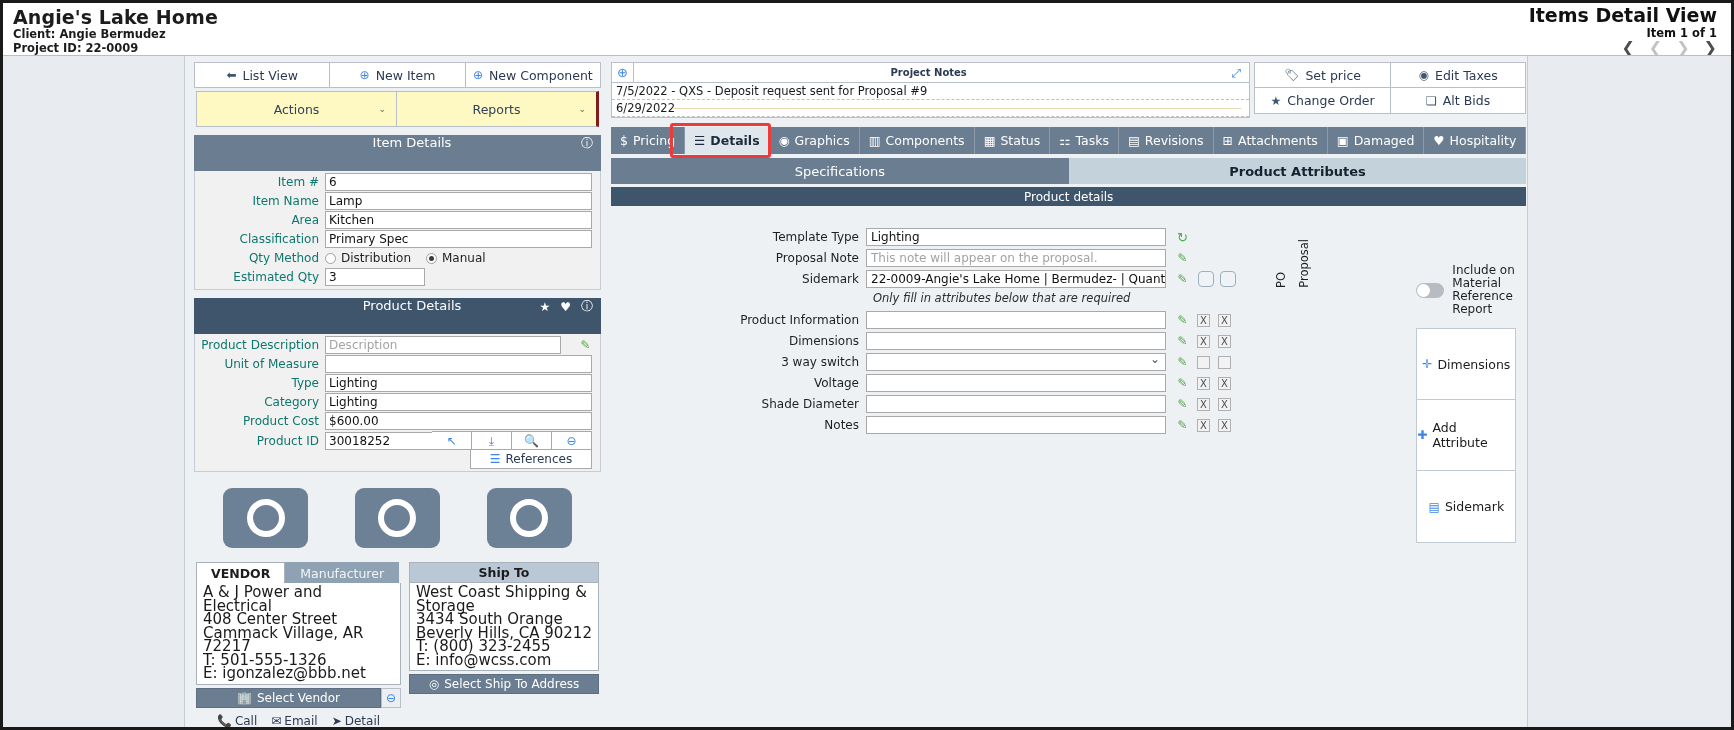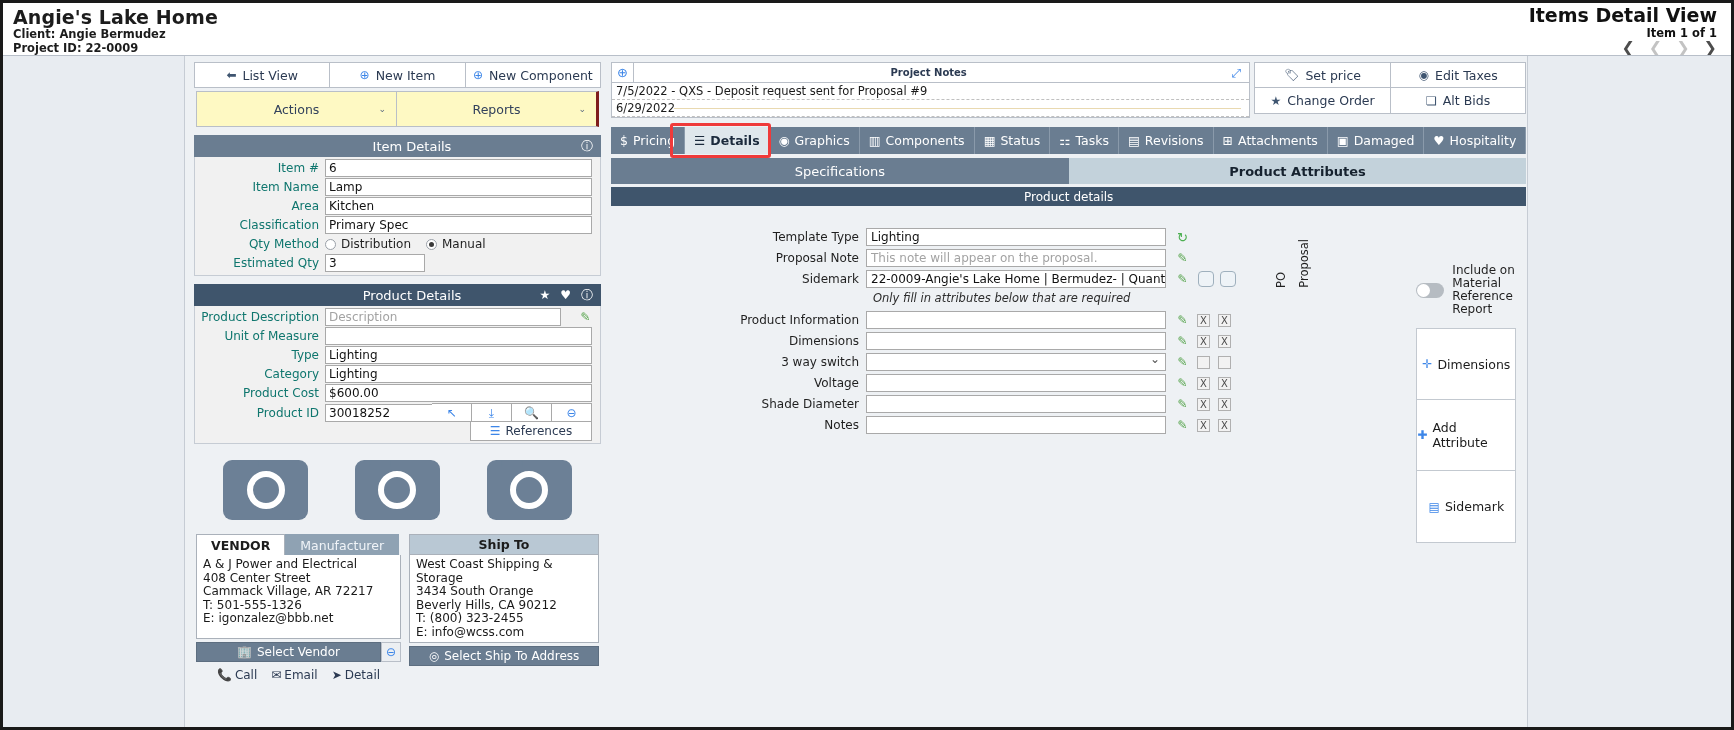--- a/index.html
+++ b/index.html
@@ -80,21 +80,21 @@
     flex: 1; height: 36px; background: #fef9c3; border: 1px solid #b9bfc8;
     border-right: none;
     display: flex; align-items: center; justify-content: center;
     font-size: 12.5px; color: #32415c; position: relative; cursor: pointer;
   }
   .dd:last-child { border-right: 3px solid #7f1d1d; }
   .dd .caret { position: absolute; right: 10px; font-size: 9px; color: #5d6b80; }
 
   .panel-head {
     background: #6a7d91; color: #fff; font-size: 13px;
-    height: 22px; display: flex; align-items: center; justify-content: center;
+    height: 36px; display: flex; justify-content: center;
     position: relative; margin-top: 8px; padding-left: 29px;
   }
   .panel-head.dark { background: #3f556c; }
   .panel-head .right-icons {
     position: absolute; right: 8px; display: flex; gap: 10px; align-items: center;
     font-size: 12px;
   }
 
   .form-area { background: #f1f1f1; border: 1px solid #c6ccd4; border-top: none; padding: 2px 0 2px 0; }
   .frow { display: flex; align-items: center; height: 18px; margin-bottom: 1px; }
@@ -167,21 +167,21 @@
     background: #8fa2b3; color: #f0f4f8; font-weight: normal;
     border-color: #8fa2b3;
   }
   .shiphead {
     height: 21px; background: #b9c8d4; border: 1px solid #aab1ba;
     display: flex; align-items: center; justify-content: center;
     font-size: 12.5px; font-weight: bold; color: #1c1c1c;
   }
   .addr {
     background: #fff; border: 1px solid #aab1ba; min-height: 84px;
-    padding: 3px 6px; font-size: 12px; color: #1a1a1a; line-height: 13.5px;
+    padding: 3px 6px; font-size: 15px; color: #1a1a1a; line-height: 13.5px;
   }
   .vendbox .addr { border-top: none; margin-top: 0; }
   .selbtn-row { display: flex; margin-top: 3px; }
   .selbtn {
     flex: 1; height: 20px; background: #6a7d91; color: #fff;
     display: flex; align-items: center; justify-content: center; gap: 5px;
     font-size: 12px; border: 1px solid #5d6e80; cursor: pointer;
   }
   .minus-btn {
     width: 20px; height: 20px; background: #eceff2; border: 1px solid #b9bfc8;

